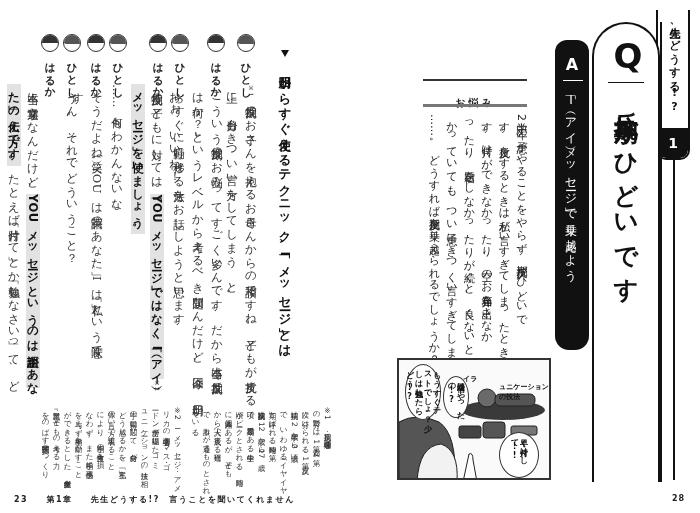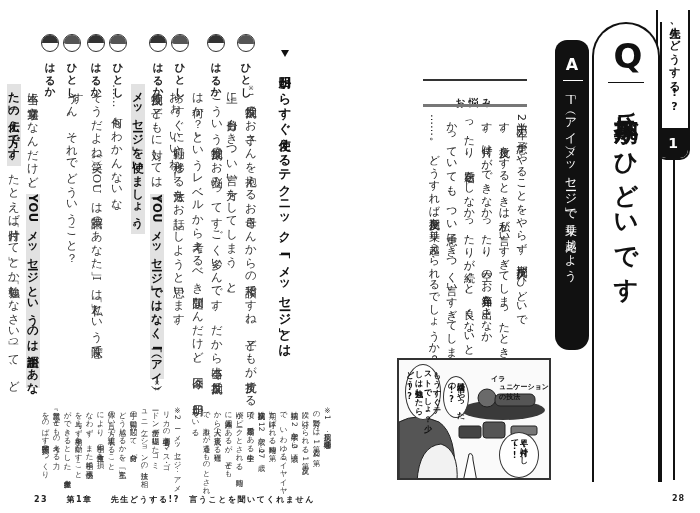--- a/index.html
+++ b/index.html
@@ -78,21 +78,21 @@
 
   .body-col { position: absolute; top: 84px; font-family: "DejaVu Serif", serif; font-size: 11.5px;
     line-height: 19px; color: #333; writing-mode: vertical-rl; white-space: nowrap; letter-spacing: 0.5px; }
   .hl { font-family: "DejaVu Sans", sans-serif; font-weight: bold; color: #111; background: #e2e2e2; }
   .sup { font-size: 6px; }
 
   .foot { position: absolute; top: 406px; font-size: 7.5px; line-height: 11px; color: #333;
     writing-mode: vertical-rl; white-space: nowrap; }
 
   .footer-l { position: absolute; left: 14px; top: 494px; font-size: 8px; font-weight: bold;
-    color: #222; letter-spacing: 1.5px; margin-left: 20px; }
+    color: #222; letter-spacing: 1.5px; }
   .footer-l span { margin-right: 14px; }
 </style>
 </head>
 <body>
 
 <div>
 
   <div class="tab-box">
     <div class="tab-text vt">先生、どうする!?</div>
     <div class="tab-num">1</div>
@@ -133,21 +133,21 @@
       <rect x="84" y="62" width="22" height="16" rx="3" fill="#555" stroke="#222"></rect>
       <rect x="112" y="66" width="26" height="9" rx="2" fill="#777" stroke="#222"></rect>
 
       <path d="M0 122 L0 62 Q18 52 40 62 Q58 74 56 122 Z" fill="#555" stroke="#222"></path>
       <path d="M18 122 Q20 86 42 84 Q60 90 58 122 Z" fill="#f2f2f2" stroke="#222"></path>
       <path d="M64 122 L70 94 Q74 92 74 100 L78 122 Z" fill="#fff" stroke="#222"></path>
     </svg>
     <div class="bubble" style="left:6px;top:4px;width:36px;height:56px;">もうすぐテストでしょ？少しは勉強したらどう!?</div>
     <div class="bubble" style="left:44px;top:16px;width:26px;height:42px;">宿題はやったの!?</div>
     <div class="bubble" style="left:100px;top:72px;width:40px;height:46px;">早く片付けして!!</div>
-    <div class="sfx" style="left:92px;top:14px;">イラ</div>
+    <div class="sfx" style="left:64px;top:14px;">イラ</div>
     <div class="sfx" style="left:100px;top:22px;">ュニケーションの技法</div>
   </div>
 
   <div class="page-num-r">28</div>
 </div>
 
 <div>
 
   <div class="section-tri"></div>
   <div class="section-head">明日からすぐ使えるテクニック、「Iメッセージ」とは</div>

